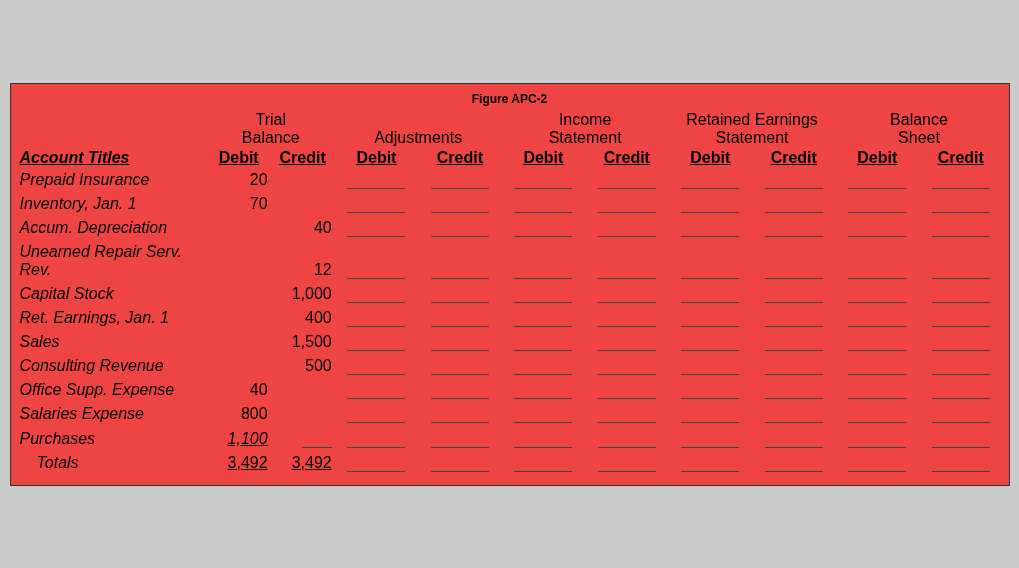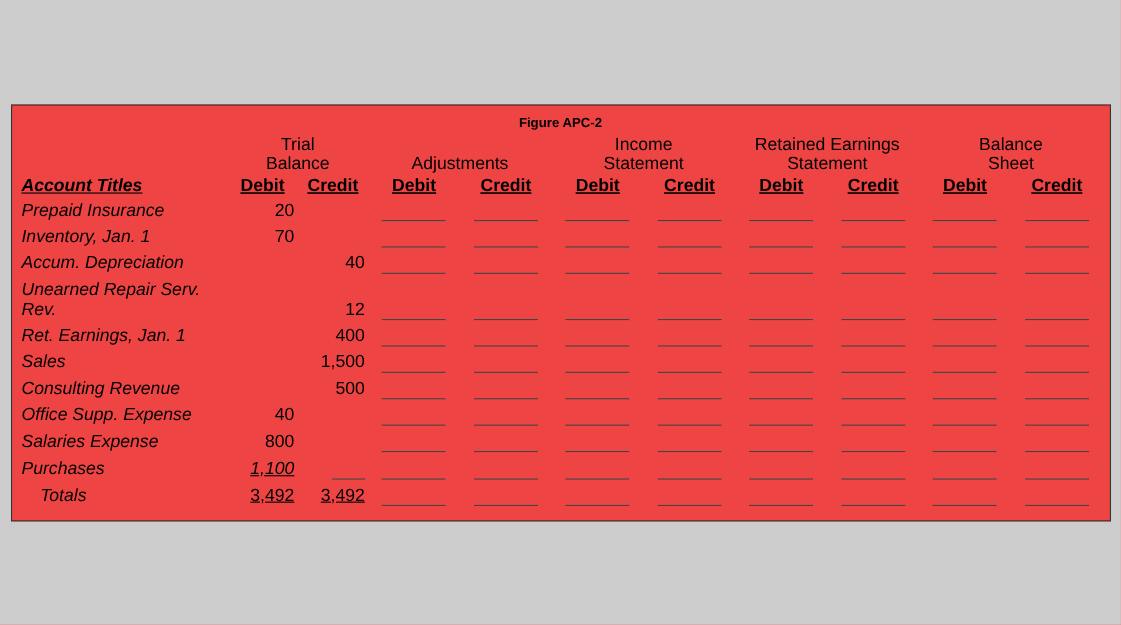--- a/index.html
+++ b/index.html
@@ -252,20 +252,49 @@
             <span class="cell-line-placeholder"></span>
           </td>
           <td class="col-line">
             <span class="cell-line-placeholder"></span>
           </td>
           <td class="col-line">
             <span class="cell-line-placeholder"></span>
           </td>
         </tr>
         <tr class="data-row">
+          <td class="col-account">Capital Stock</td>
+          <td class="col-num grp-trial-debit"></td>
+          <td class="col-num grp-trial-credit">1,000</td>
+          <td class="col-line">
+            <span class="cell-line-placeholder"></span>
+          </td>
+          <td class="col-line">
+            <span class="cell-line-placeholder"></span>
+          </td>
+          <td class="col-line">
+            <span class="cell-line-placeholder"></span>
+          </td>
+          <td class="col-line">
+            <span class="cell-line-placeholder"></span>
+          </td>
+          <td class="col-line">
+            <span class="cell-line-placeholder"></span>
+          </td>
+          <td class="col-line">
+            <span class="cell-line-placeholder"></span>
+          </td>
+          <td class="col-line">
+            <span class="cell-line-placeholder"></span>
+          </td>
+          <td class="col-line">
+            <span class="cell-line-placeholder"></span>
+          </td>
+        </tr>
+        <tr class="data-row">
           <td class="col-account">Ret. Earnings, Jan. 1</td>
           <td class="col-num grp-trial-debit"></td>
           <td class="col-num grp-trial-credit">400</td>
           <td class="col-line">
             <span class="cell-line-placeholder"></span>
           </td>
           <td class="col-line">
             <span class="cell-line-placeholder"></span>
           </td>
           <td class="col-line">

